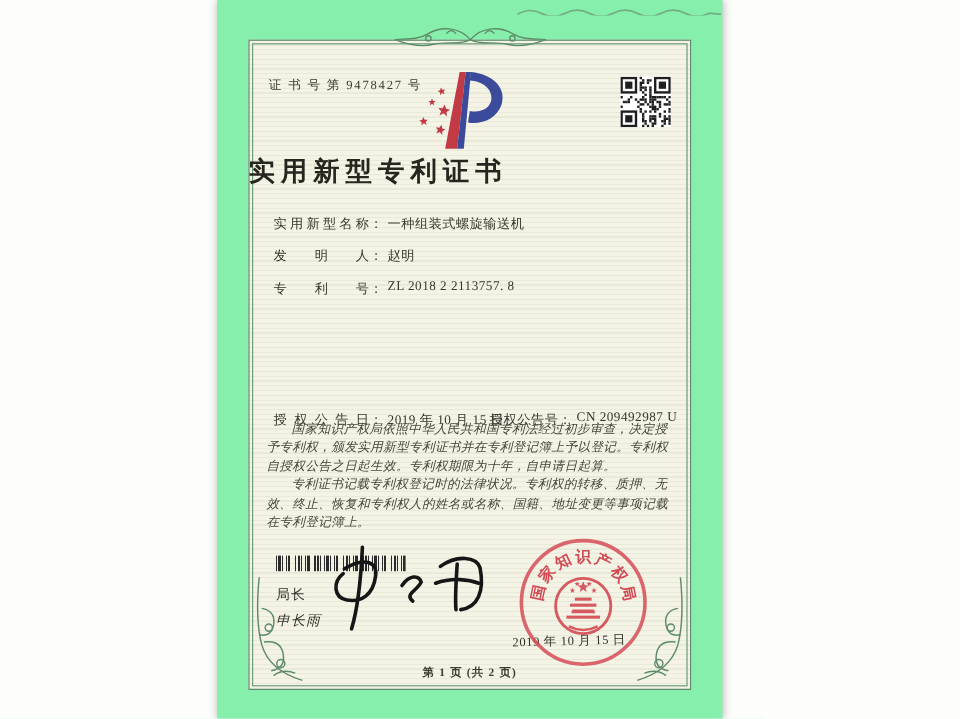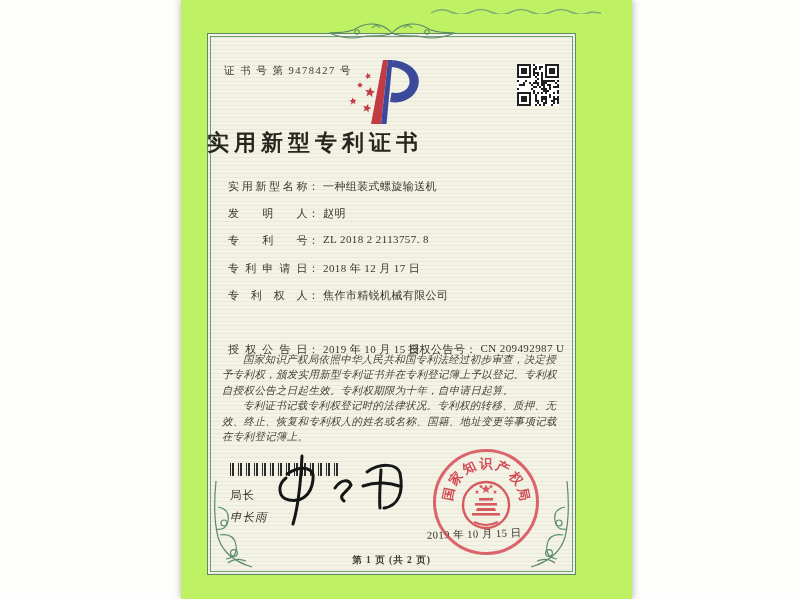--- a/index.html
+++ b/index.html
@@ -1,19 +1,19 @@
 <!DOCTYPE html>
 <html><head>
 <meta charset="utf-8">
 <style>
   html,body{margin:0;padding:0;}
   body{width:800px;height:599px;background:#fbfbfa;font-family:"Liberation Serif",serif;color:#2f2f2b;}
   .page{position:relative;width:800px;height:599px;overflow:hidden;background:#fdfdfc;}
-  .paper{position:absolute;left:181px;top:0;width:421px;height:599px;background:#bef264;
-         box-shadow:2px 0 6px rgba(0,0,0,.18),-2px 0 6px rgba(0,0,0,.14);padding-left:30px;}
+  .paper{position:absolute;left:181px;top:0;width:421px;height:599px;background:#86efac;
+         box-shadow:2px 0 6px rgba(0,0,0,.18),-2px 0 6px rgba(0,0,0,.14);}
   .frame-fill{position:absolute;left:26px;top:33px;width:369px;height:542px;background:
       repeating-linear-gradient(180deg,rgba(140,175,135,.13) 0 1px,rgba(0,0,0,0) 1px 4px),#f4f3e5;}
   .frame{position:absolute;left:26px;top:33px;width:369px;height:542px;border:1.5px solid #5d8b68;box-sizing:border-box;}
   .frame::before{content:"";position:absolute;inset:2px;border:1px solid #6f9c7a;}
   .ornament-top{position:absolute;left:146px;top:20px;width:130px;height:26px;}
   .ornament-top svg{display:block;}
   .top-lace{position:absolute;left:250px;top:0;width:170px;height:7px;opacity:.8;}
   .corner{position:absolute;width:50px;height:95px;}
   .corner.bl{left:29px;top:477px;}
   .corner.br{left:342px;top:477px;transform:scaleX(-1);}
@@ -22,21 +22,21 @@
   .qr{position:absolute;left:336px;top:64px;width:42px;height:42px;background:#fff;}
   .title{position:absolute;left:26px;top:128px;width:369px;margin:0;text-align:left;
          font-size:22px;font-weight:700;letter-spacing:5px;color:#26261f;}
   .row{position:absolute;left:47px;width:340px;height:16px;font-size:11px;color:#37372f;}
   .row .lbl{display:inline-block;width:80px;text-align:justify;text-align-last:justify;vertical-align:top;letter-spacing:.5px;}
   .row .col{display:inline-block;vertical-align:top;}
   .row .val{display:inline-block;margin-left:4px;vertical-align:top;letter-spacing:.4px;}
   .pair2{position:absolute;left:180px;top:0;white-space:nowrap;}
   .pair2 .lbl2{letter-spacing:.5px;}
   .body-text{position:absolute;left:41px;top:352px;width:342px;font-size:10.5px;line-height:15.4px;
-             font-style:italic;color:#46463c;}
+             font-style:italic;color:#46463c;font-family:Liberation Mono, monospace;}
   .body-text p{margin:0;text-indent:2em;letter-spacing:.3px;}
   .barcode{position:absolute;left:49px;top:463px;width:108px;height:13px;background:
       repeating-linear-gradient(90deg,#2b2b2b 0 1px,transparent 1px 2px,#2b2b2b 2px 4px,transparent 4px 5px,#2b2b2b 5px 5.5px,transparent 5.5px 8px);}
   .signer{position:absolute;left:49px;font-size:11.5px;color:#33332c;letter-spacing:1px;text-align:right;}
   .signer.t1{top:488px;} .signer.t2{top:510px;font-style:italic;}
   .handwriting{position:absolute;left:84px;top:448px;width:160px;height:88px;}
   .seal{position:absolute;left:252px;top:449px;width:106px;height:106px;}
   .seal-ring{position:absolute;inset:0;border:3.5px solid rgba(213,70,82,.82);border-radius:50%;}
   .seal-char{position:absolute;left:calc(50% - 7px);top:calc(50% - 8px);width:14px;height:16px;
              text-align:center;font-size:13px;font-weight:700;color:rgba(206,55,68,.9);
@@ -241,26 +241,20 @@
 
     <div class="row" style="top:206px">
       <span class="lbl">发明人</span><span class="col">：</span><span class="val">赵明</span>
     </div>
     <div class="row" style="top:179px">
       <span class="lbl">实用新型名称</span><span class="col">：</span><span class="val">一种组装式螺旋输送机</span>
     </div>
     <div class="row" style="top:233px">
       <span class="lbl">专利号</span><span class="col">：</span><span class="val">ZL 2018 2 2113757. 8</span>
     </div>
-    <div class="row" style="top:261px">
-      <span class="lbl">专利申请日</span><span class="col">：</span><span class="val">2018 年 12 月 17 日</span>
-    </div>
-    <div class="row" style="top:288px">
-      <span class="lbl">专利权人</span><span class="col">：</span><span class="val">焦作市精锐机械有限公司</span>
-    </div>
     <div class="row" style="top:342px">
       <span class="lbl">授权公告日</span><span class="col">：</span><span class="val">2019 年 10 月 15 日</span>
       <span class="pair2">
         <span class="lbl2">授权公告号</span><span>：</span><span class="val">CN 209492987 U</span>
       </span>
     </div>
 
     <div class="body-text">
       <p>国家知识产权局依照中华人民共和国专利法经过初步审查，决定授予专利权，颁发实用新型专利证书并在专利登记簿上予以登记。专利权自授权公告之日起生效。专利权期限为十年，自申请日起算。</p>
       <p>专利证书记载专利权登记时的法律状况。专利权的转移、质押、无效、终止、恢复和专利权人的姓名或名称、国籍、地址变更等事项记载在专利登记簿上。</p>

